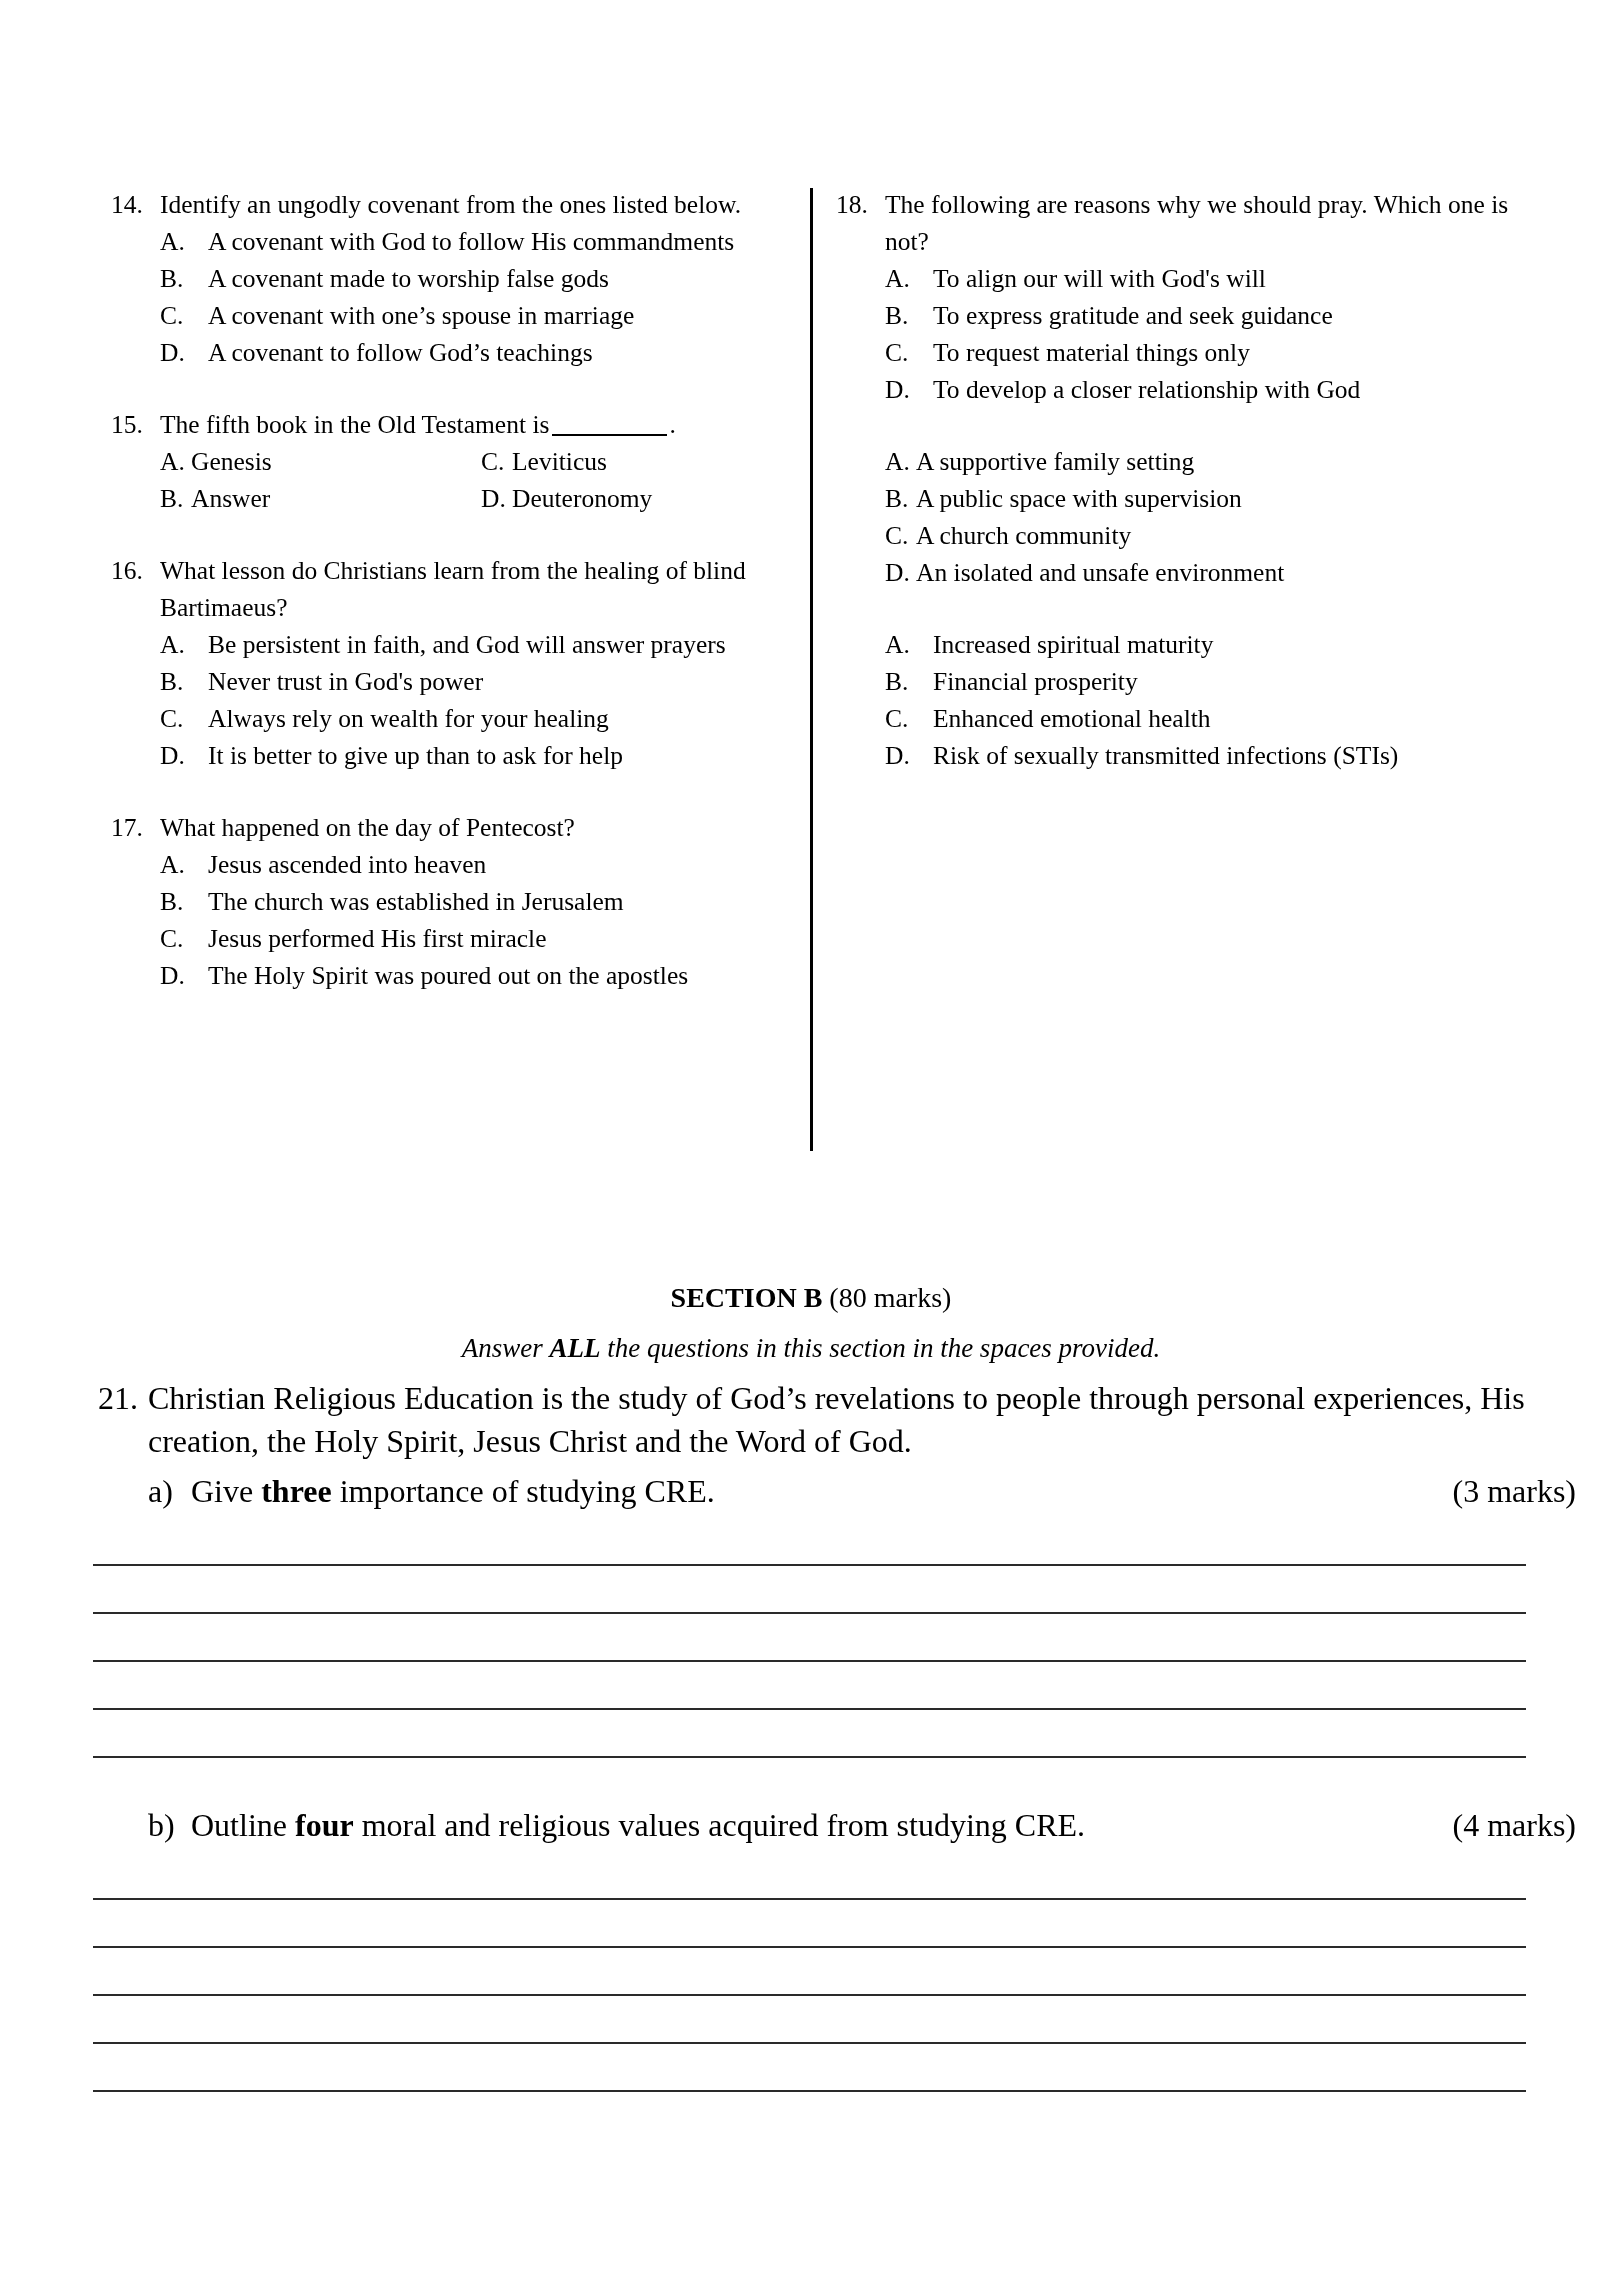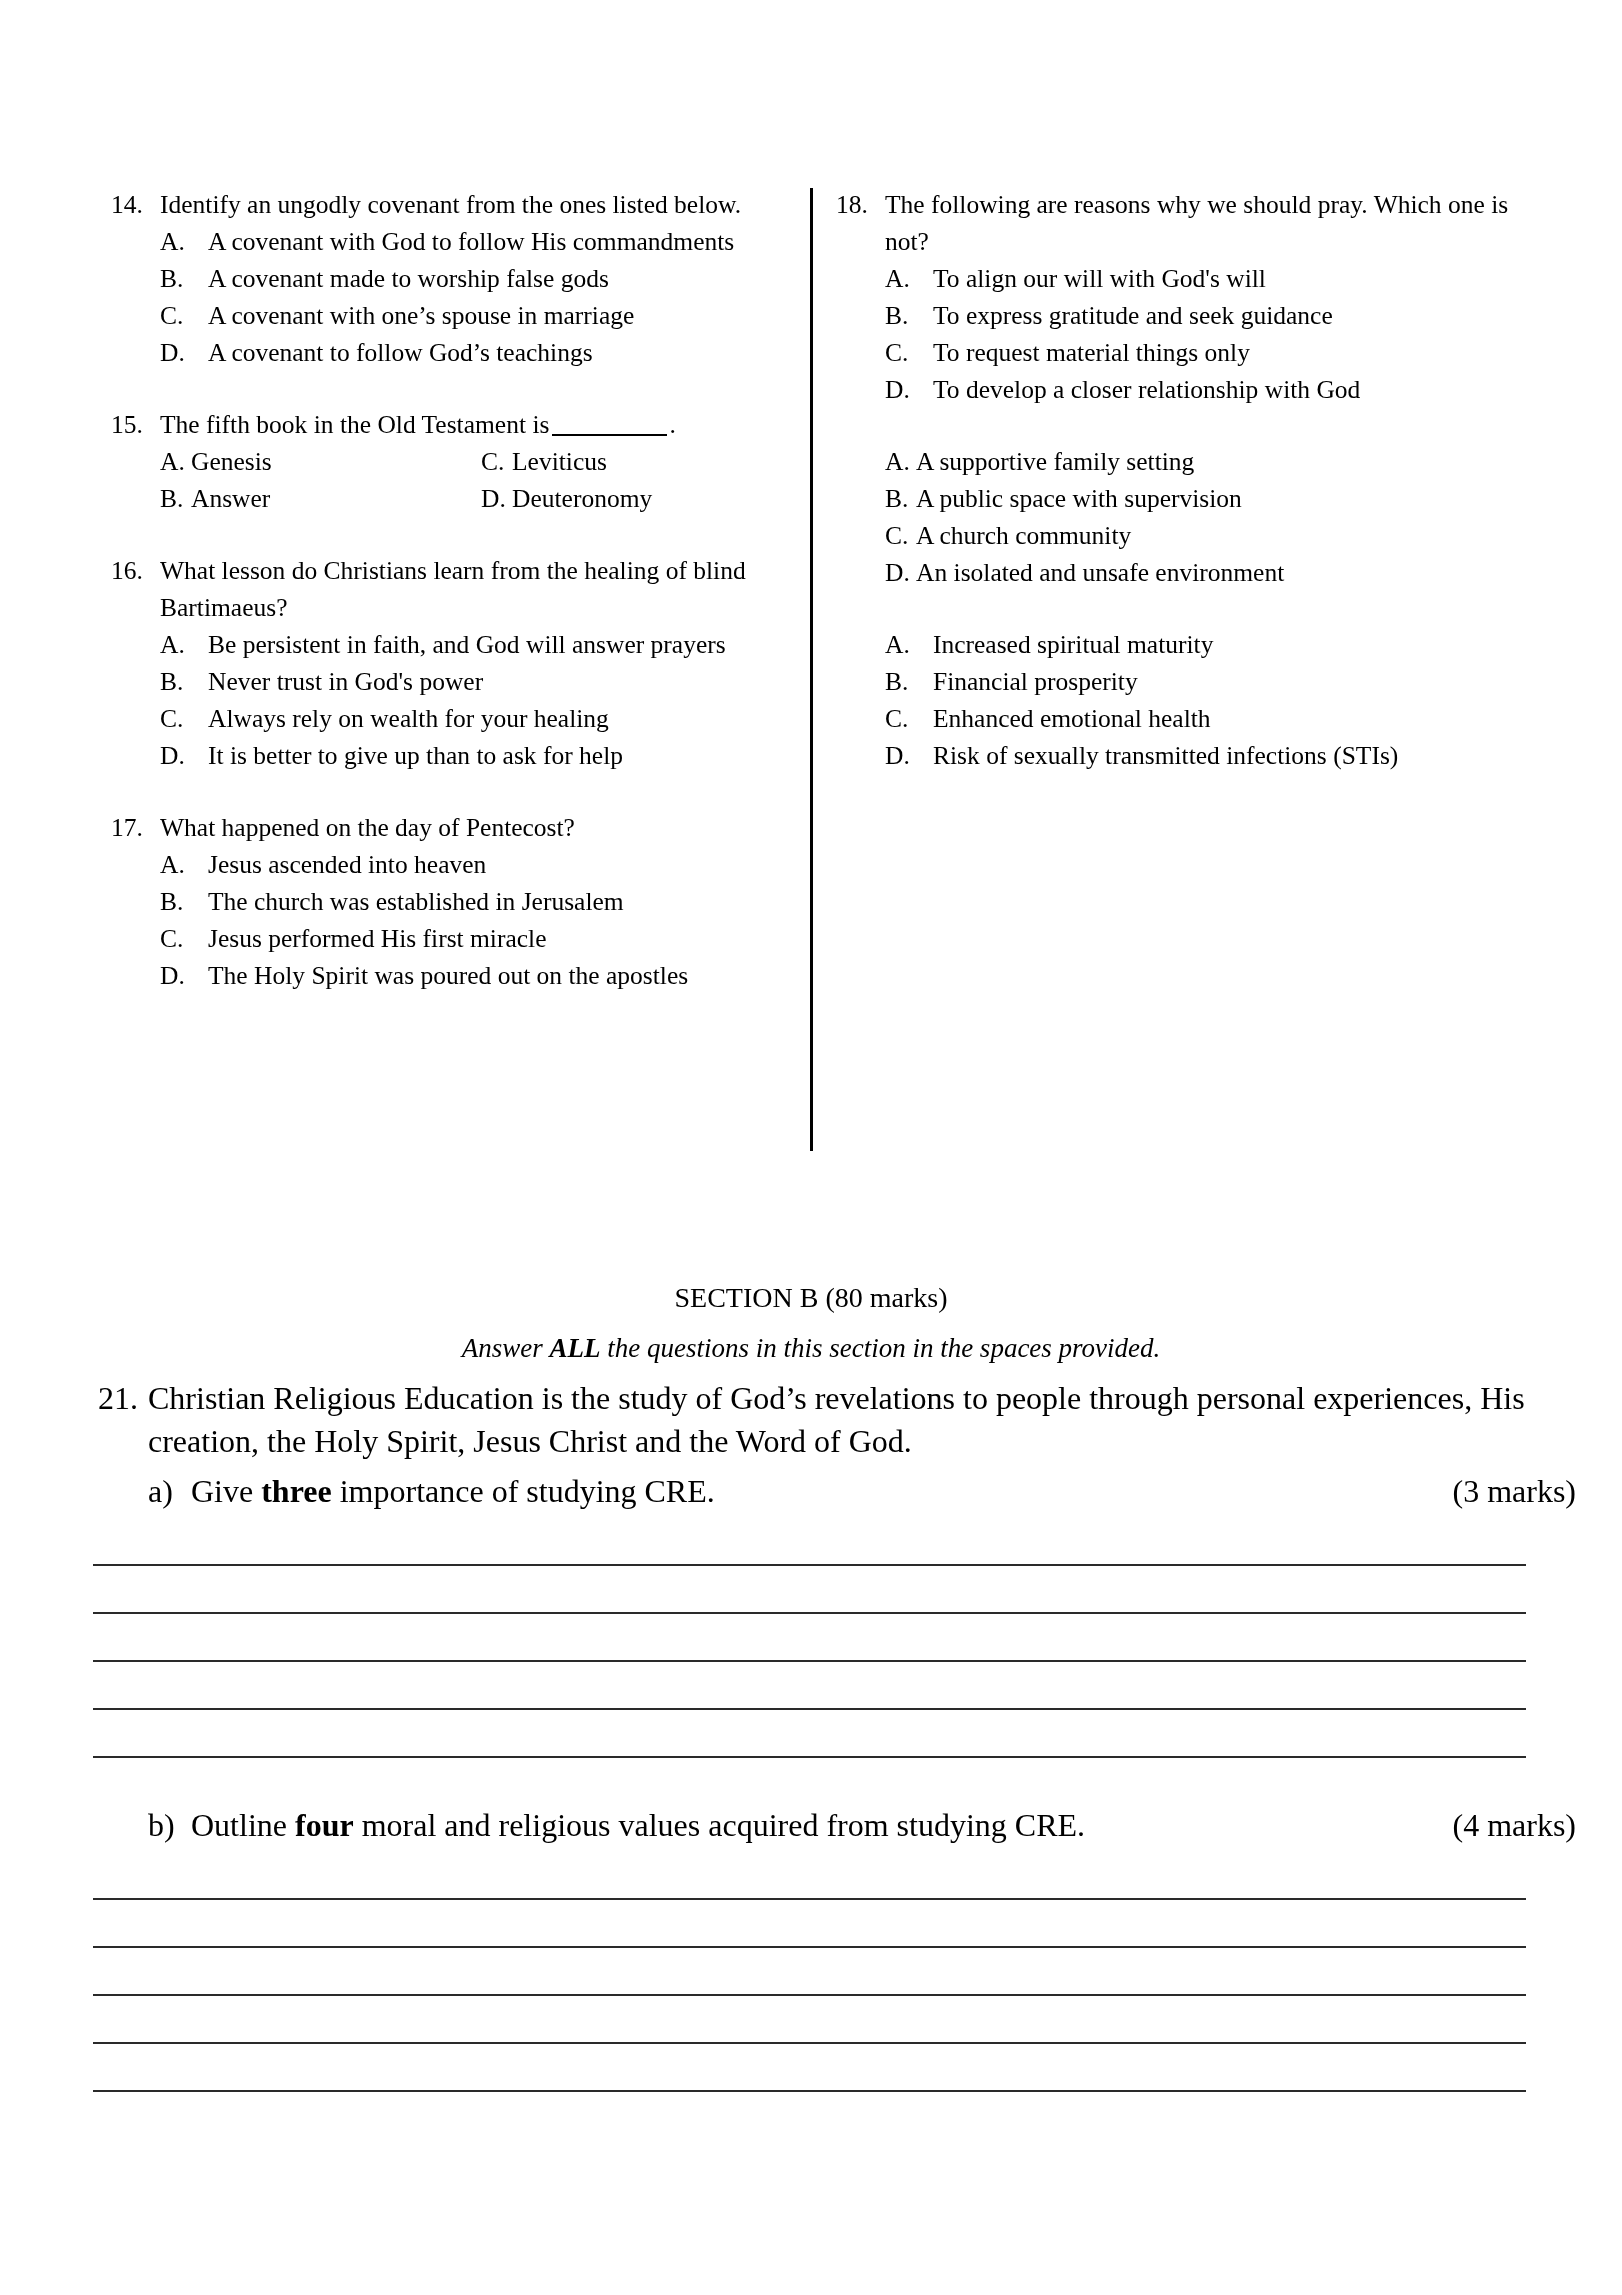--- a/index.html
+++ b/index.html
@@ -100,21 +100,21 @@
     position: absolute;
     left: 0;
     top: 1279px;
     width: 1622px;
   }
   .section-title {
     text-align: center;
     font-size: 28px;
     line-height: 38px;
   }
-  .section-title .strong { font-weight: normal; }
+  .section-title .strong { font-weight: bold; }
   .section-instruction {
     text-align: center;
     font-size: 27px;
     font-style: italic;
     line-height: 38px;
     margin-top: 11.8px;
   }
   .section-instruction .strong { font-weight: bold; font-style: italic; }
 
   .q21 {

